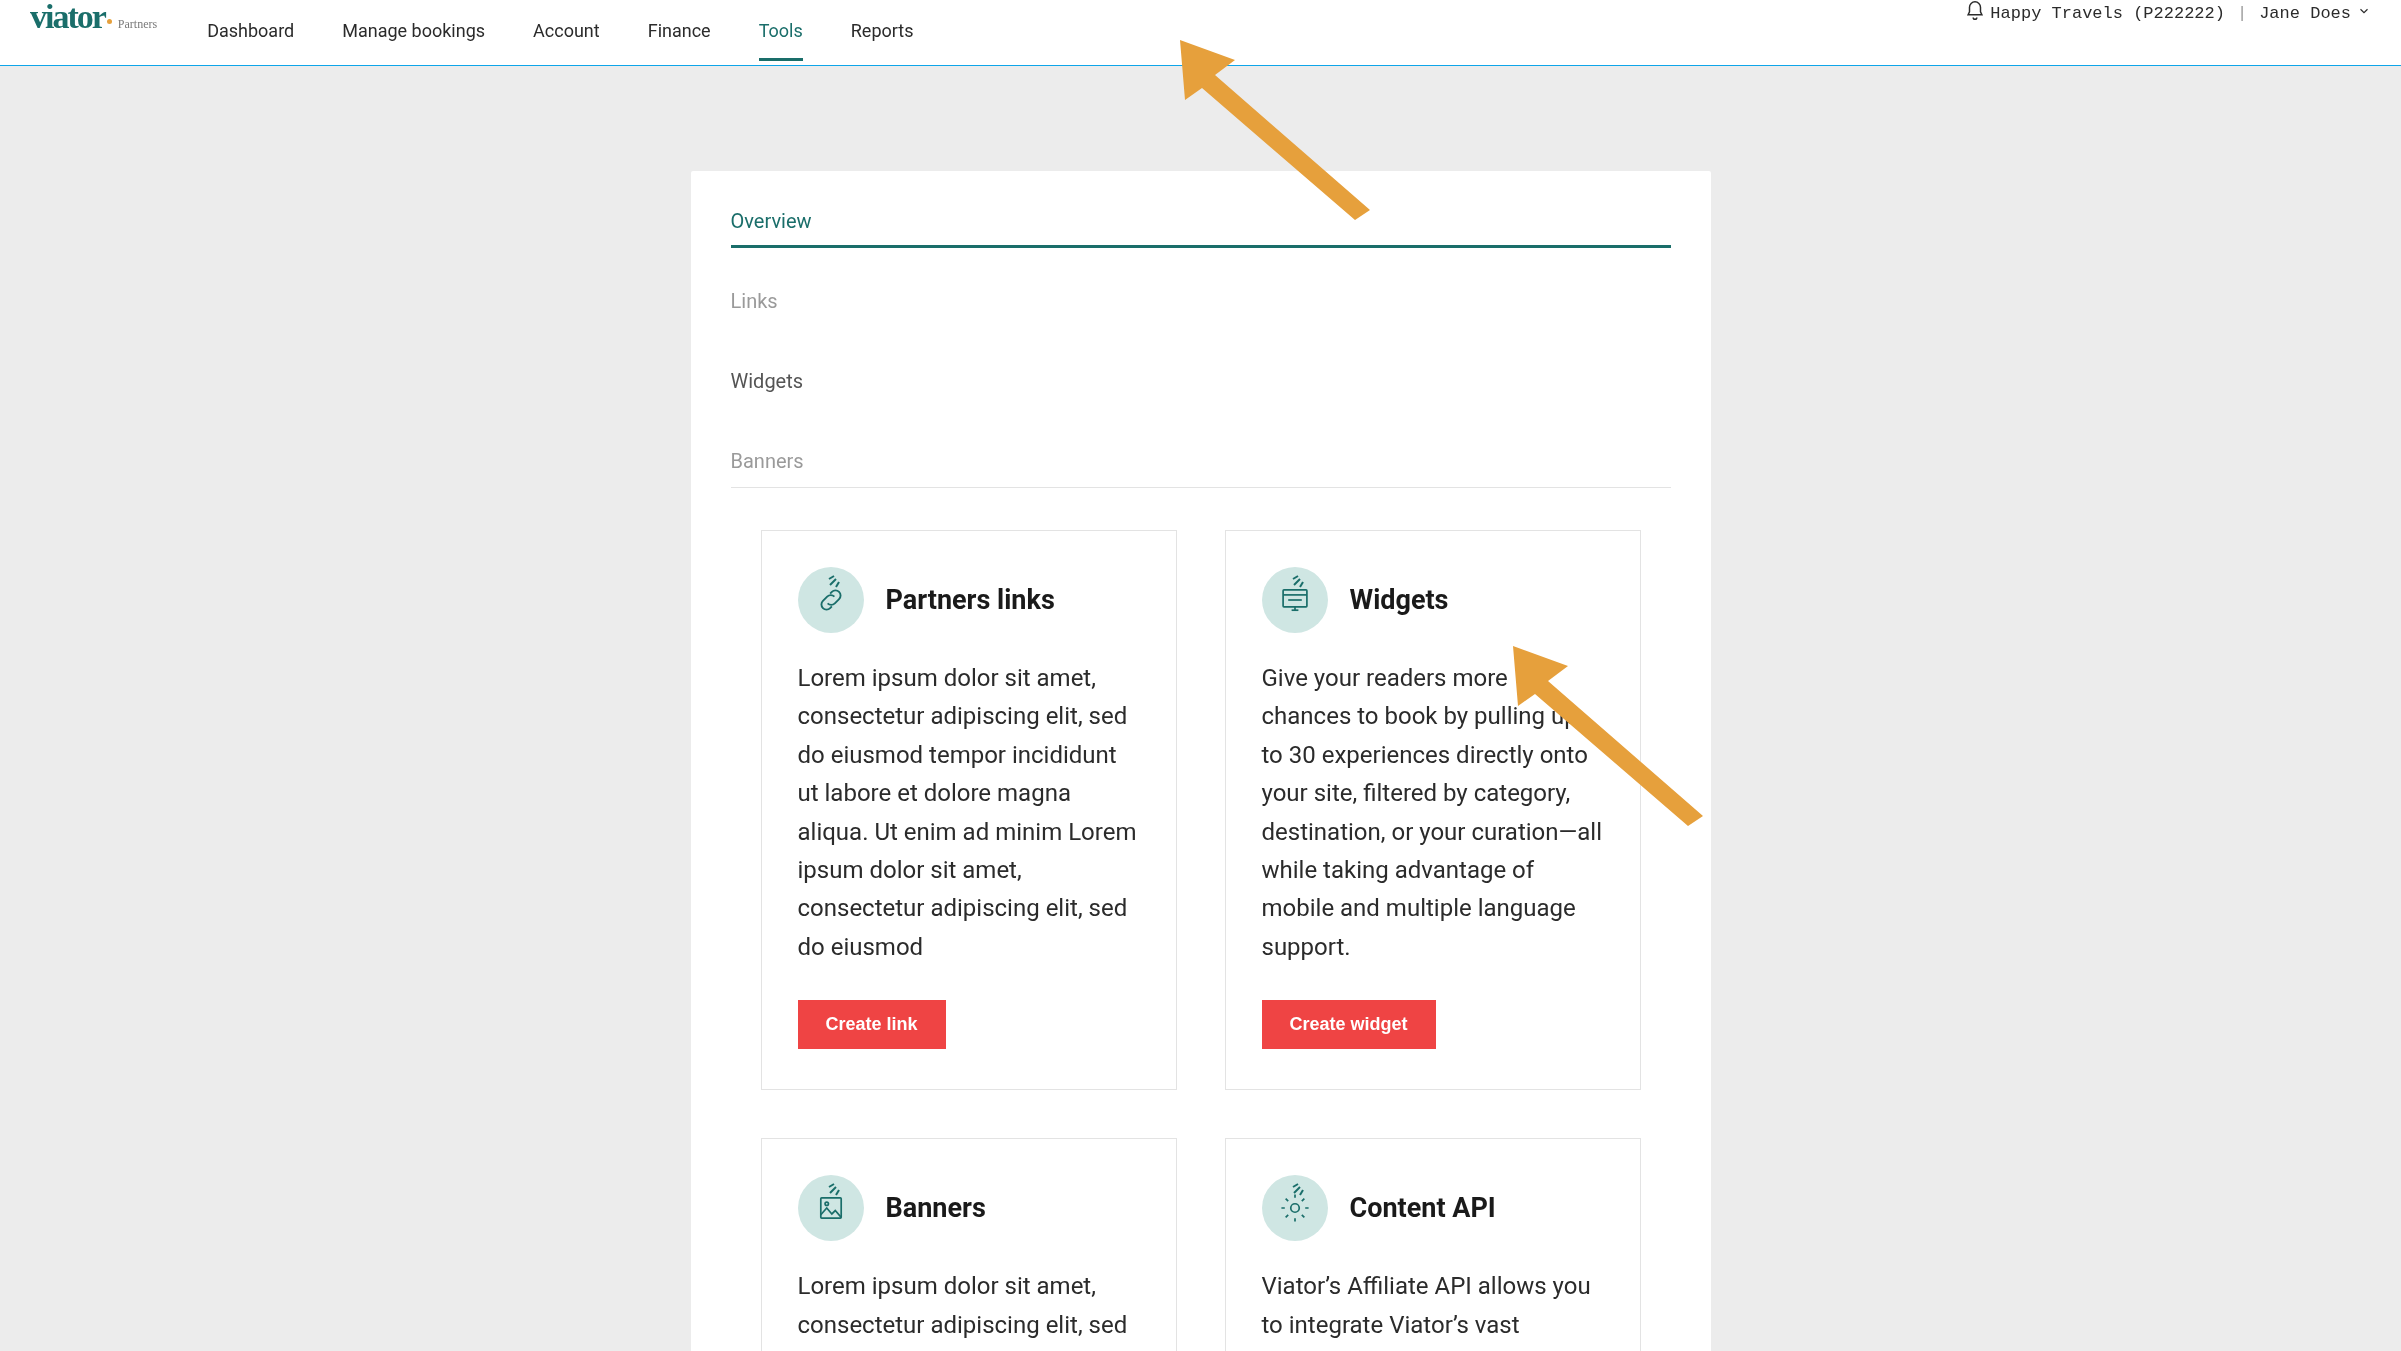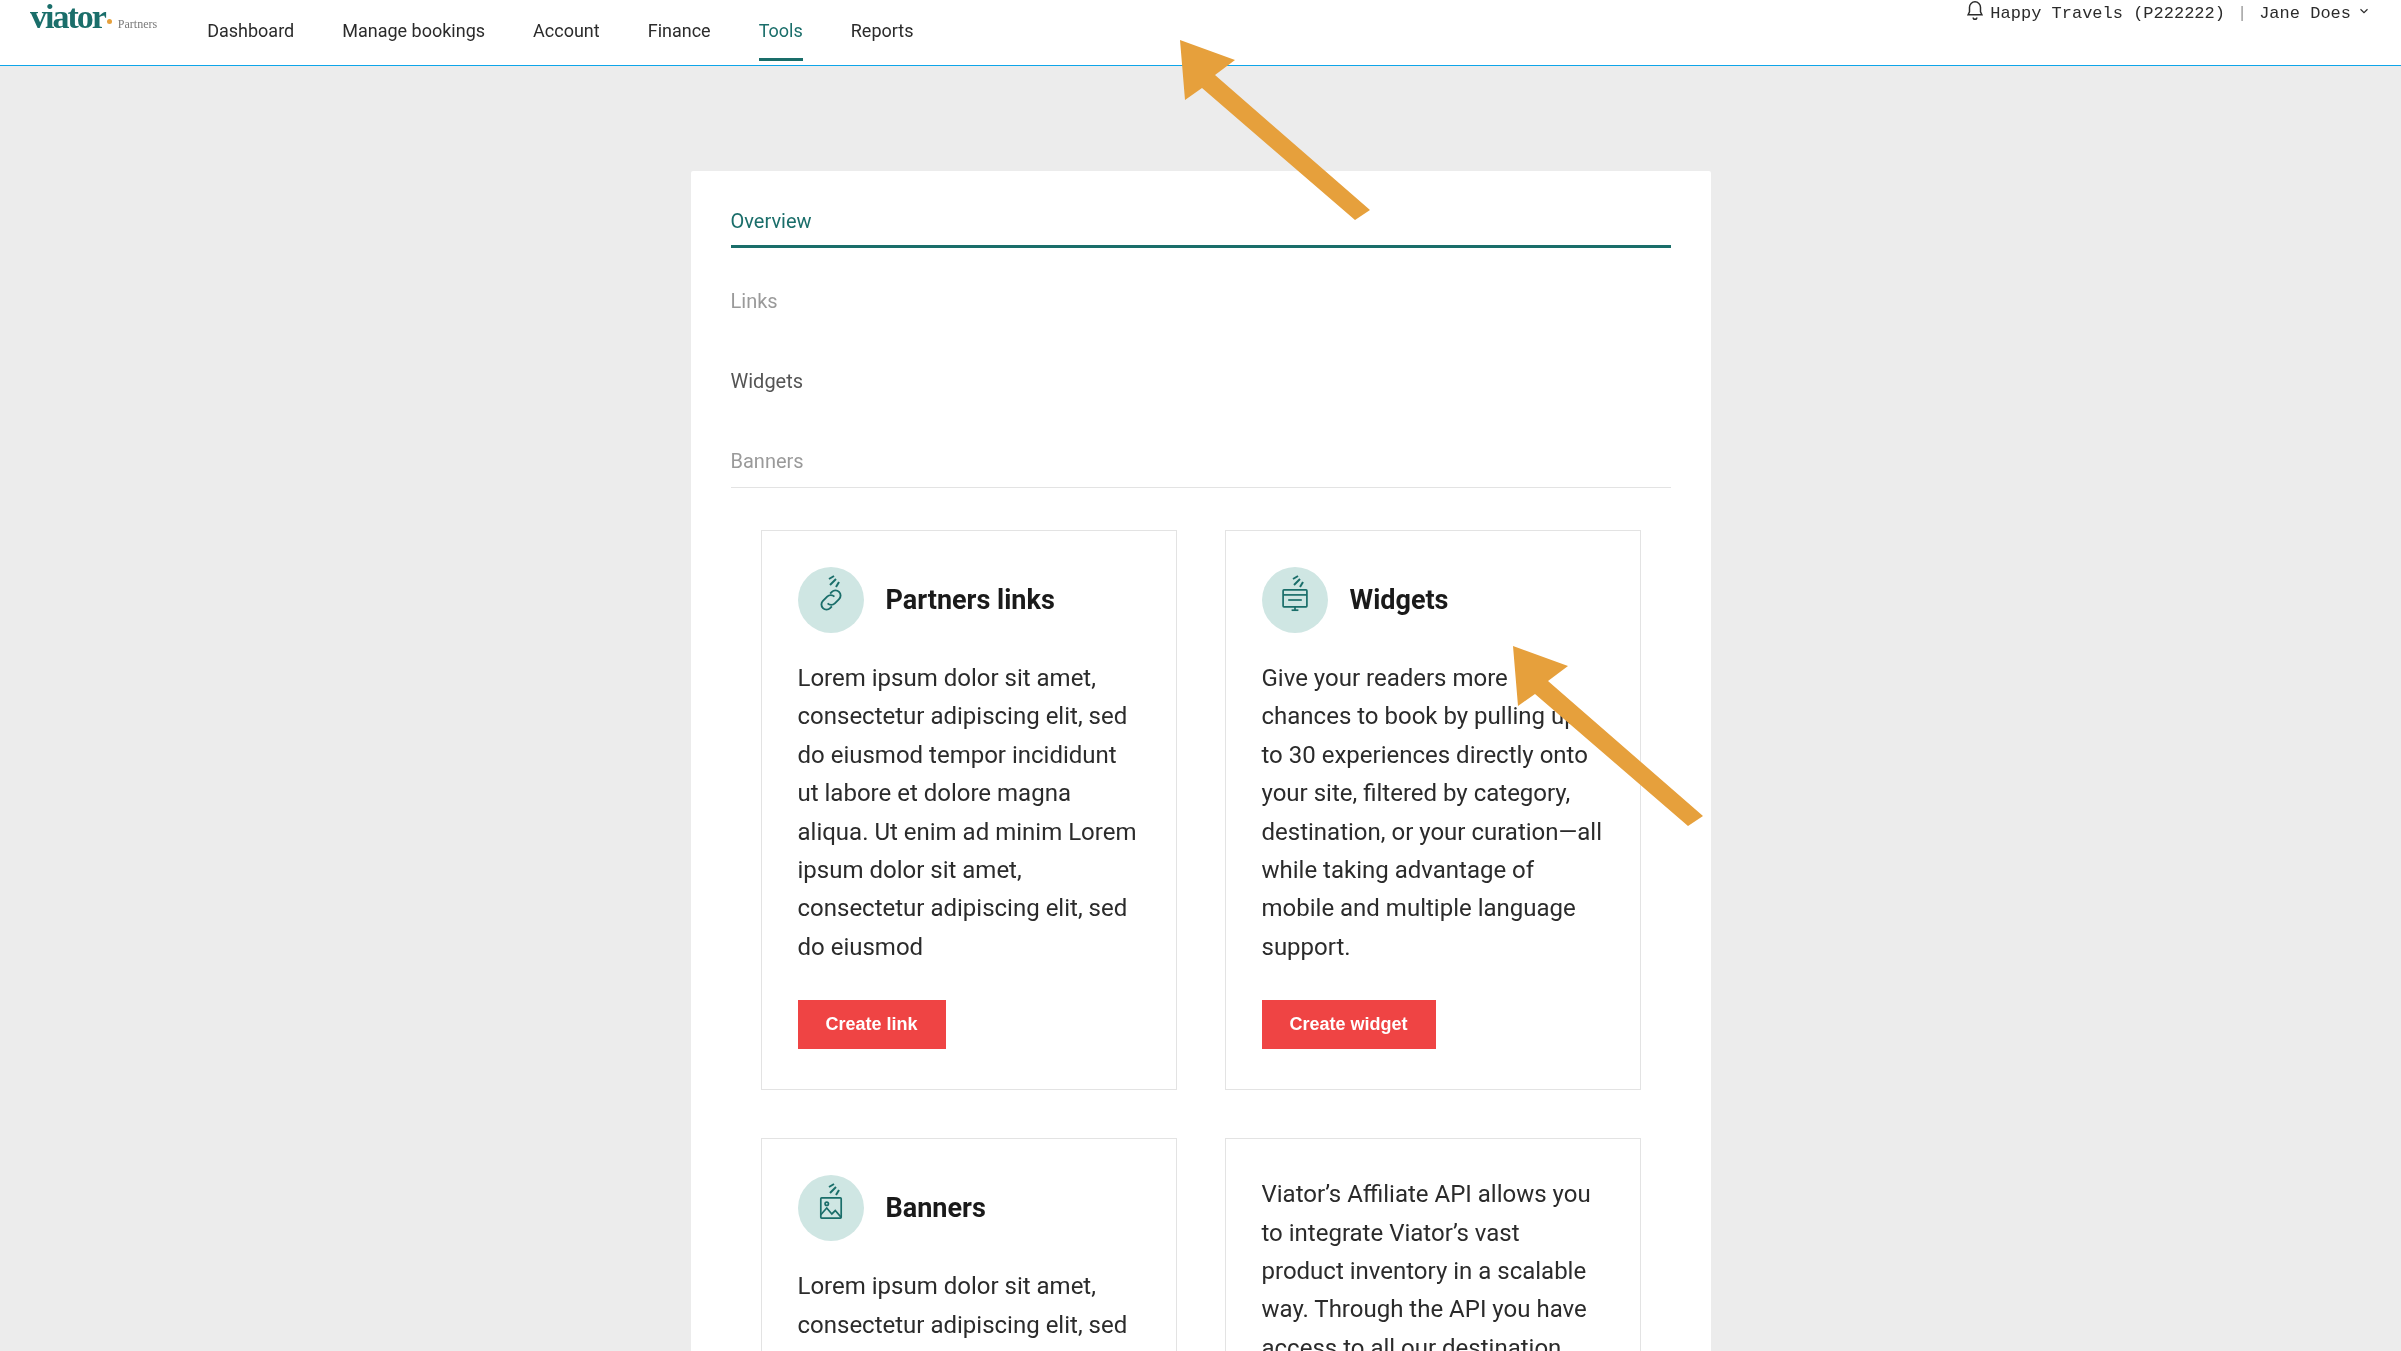--- a/index.html
+++ b/index.html
@@ -152,20 +152,34 @@
                   <line x1="1" y1="10" x2="6" y2="7"></line>
                 </svg>
           </div>
           <div class="card-title">Banners</div>
         </div>
         <div class="card-body">Lorem ipsum dolor sit amet, consectetur adipiscing elit, sed do eiusmod tempor incididunt ut labore et dolore magna aliqua. Ut enim ad minim Lorem ipsum dolor sit amet, consectetur adipiscing elit, sed do eiusmod</div>
         <button class="card-btn">Create banner</button>
       </div>
 
       <div class="card">
+        <div class="card-head">
+          <div class="card-icon">
+            <svg viewBox="0 0 40 40" fill="none" stroke="#1a6e6a" stroke-width="2">
+              <circle cx="20" cy="20" r="5"></circle>
+              <path d="M20 4v4M20 32v4M36 20h-4M8 20H4M31 9l-3 3M12 28l-3 3M31 31l-3-3M12 12L9 9"></path>
+            </svg>
+            <svg class="spark" width="18" height="18">
+                  <line x1="2" y1="16" x2="8" y2="10"></line>
+                  <line x1="8" y1="18" x2="11" y2="13"></line>
+                  <line x1="1" y1="10" x2="6" y2="7"></line>
+                </svg>
+          </div>
+          <div class="card-title">Content API</div>
+        </div>
         <div class="card-body">Viator’s Affiliate API allows you to integrate Viator’s vast product inventory in a scalable way. Through the API you have access to all our destination and product content like images, titles, reviews and descriptions.</div>
         <button class="card-btn">Submit request</button>
       </div>
 
     </div>
   </div>
 </div>
 
 <div class="arrow" style="left:1180px; top:40px;">
   <svg width="200" height="180" viewBox="0 0 200 180">

